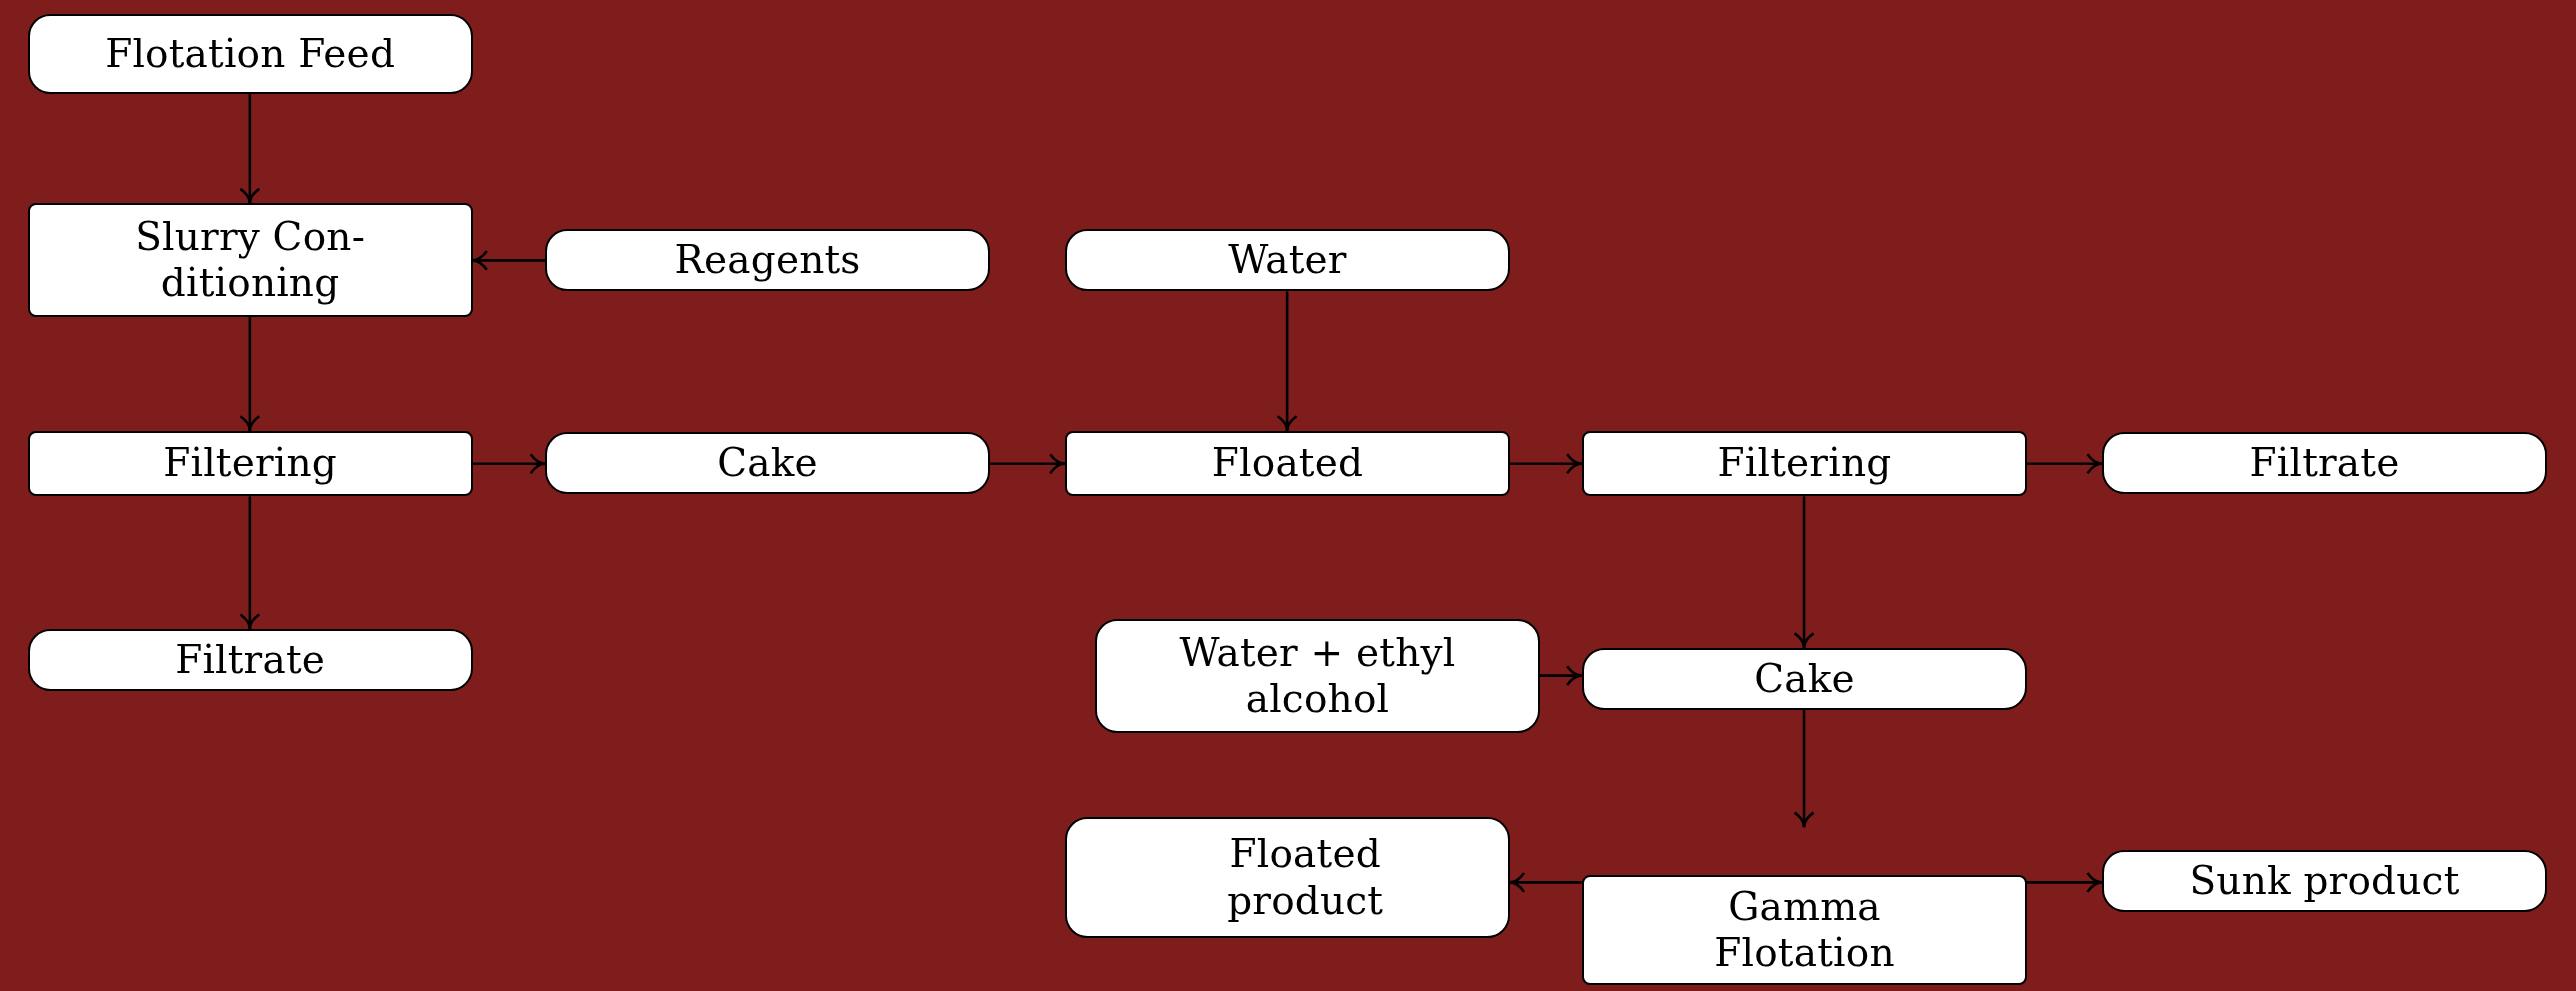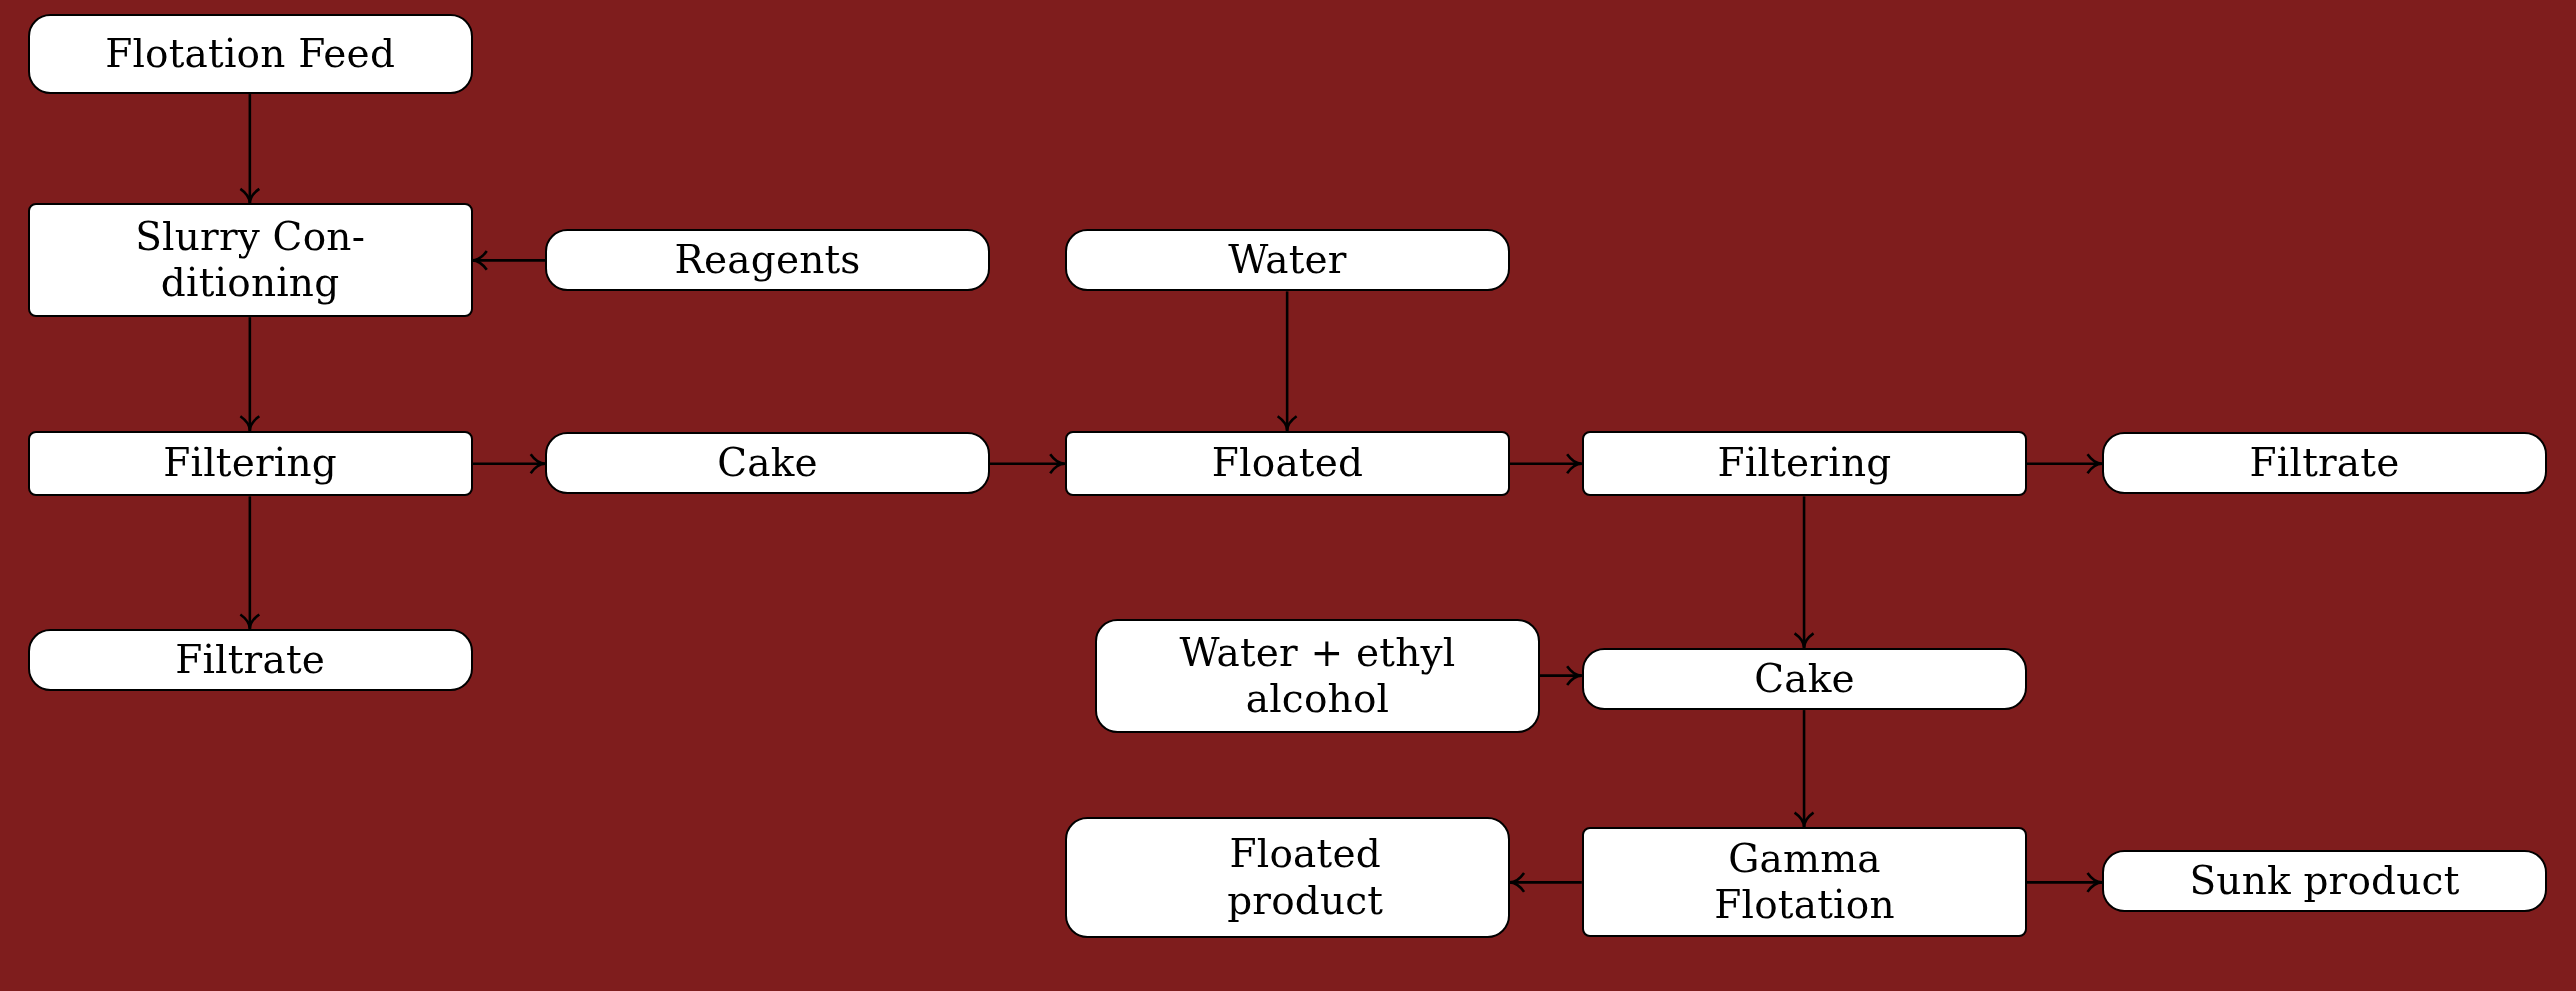--- a/index.html
+++ b/index.html
@@ -127,21 +127,21 @@
         <span class="lbl">Water + ethyl
 alcohol</span>
       </div>
       <div class="node rounded" style="left: 1582px; top: 648px; width: 445px; height: 62px;">
         <span class="lbl">Cake</span>
       </div>
       <div class="node rounded" style="left: 1065px; top: 817px; width: 445px; height: 121px; padding-left: 44px;">
         <span class="lbl">Floated
 product</span>
       </div>
-      <div class="node sharp" style="left: 1582px; top: 827px; width: 445px; height: 110px;">
+      <div class="node sharp" style="left: 1582px; top: 875px; width: 445px; height: 110px;">
         <span class="lbl">Gamma
 Flotation</span>
       </div>
       <div class="node rounded" style="left: 2102px; top: 842px; width: 445px; height: 62px; margin-top: 8px;">
         <span class="lbl">Sunk product</span>
       </div>
     </div>
 </div>
 
 

